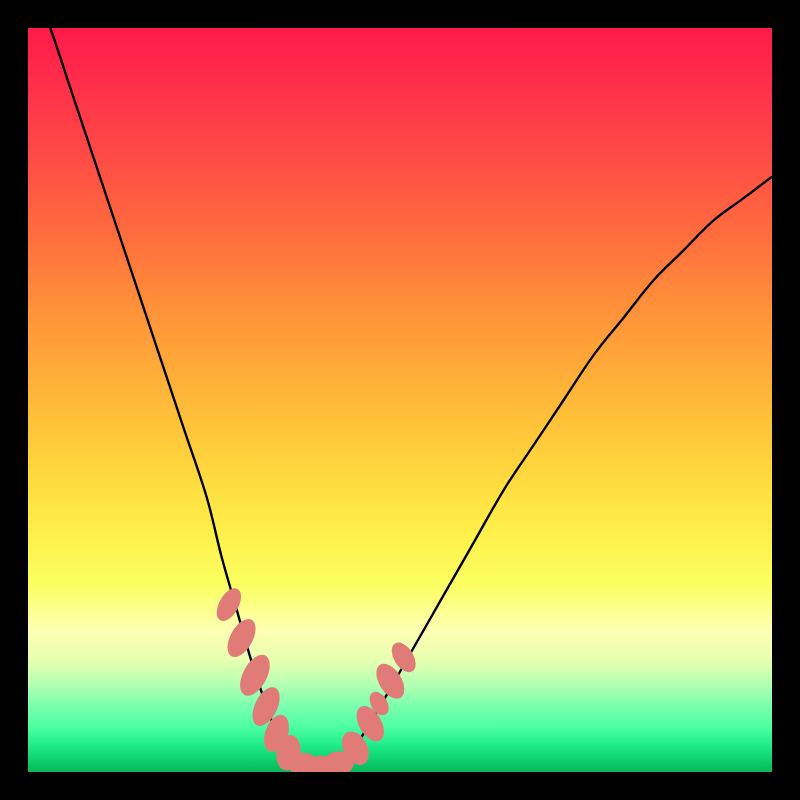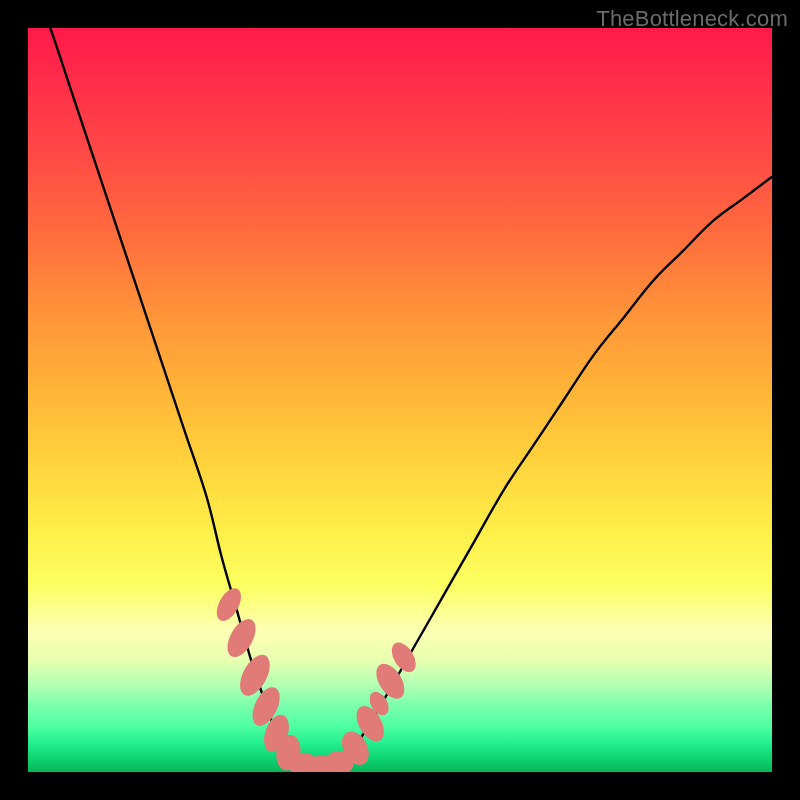--- a/index.html
+++ b/index.html
@@ -81,14 +81,13 @@
           <ellipse cx="293.13599999999997" cy="739.536" rx="16.368000000000002" ry="11.904" fill="#e07b78"></ellipse>
           <ellipse cx="310.99199999999996" cy="735.072" rx="14.88" ry="11.904" fill="#e07b78"></ellipse>
           <ellipse cx="327.36" cy="720.192" rx="11.904" ry="17.856" fill="#e07b78" transform="rotate(-28 327.36 720.192)"></ellipse>
           <ellipse cx="342.24" cy="695.64" rx="11.16" ry="19.344" fill="#e07b78" transform="rotate(-30 342.24 695.64)"></ellipse>
           <ellipse cx="351.168" cy="675.552" rx="8.184000000000001" ry="12.648000000000001" fill="#e07b78" transform="rotate(-30 351.168 675.552)"></ellipse>
           <ellipse cx="362.32800000000003" cy="653.232" rx="11.16" ry="19.344" fill="#e07b78" transform="rotate(-32 362.32800000000003 653.232)"></ellipse>
           <ellipse cx="375.72" cy="629.424" rx="9.672" ry="16.368000000000002" fill="#e07b78" transform="rotate(-32 375.72 629.424)"></ellipse>
         </g>
     </svg>
   </div>
-  <div class="watermark">TheBottleneck.com</div>
 </div>
 
 </body></html>

